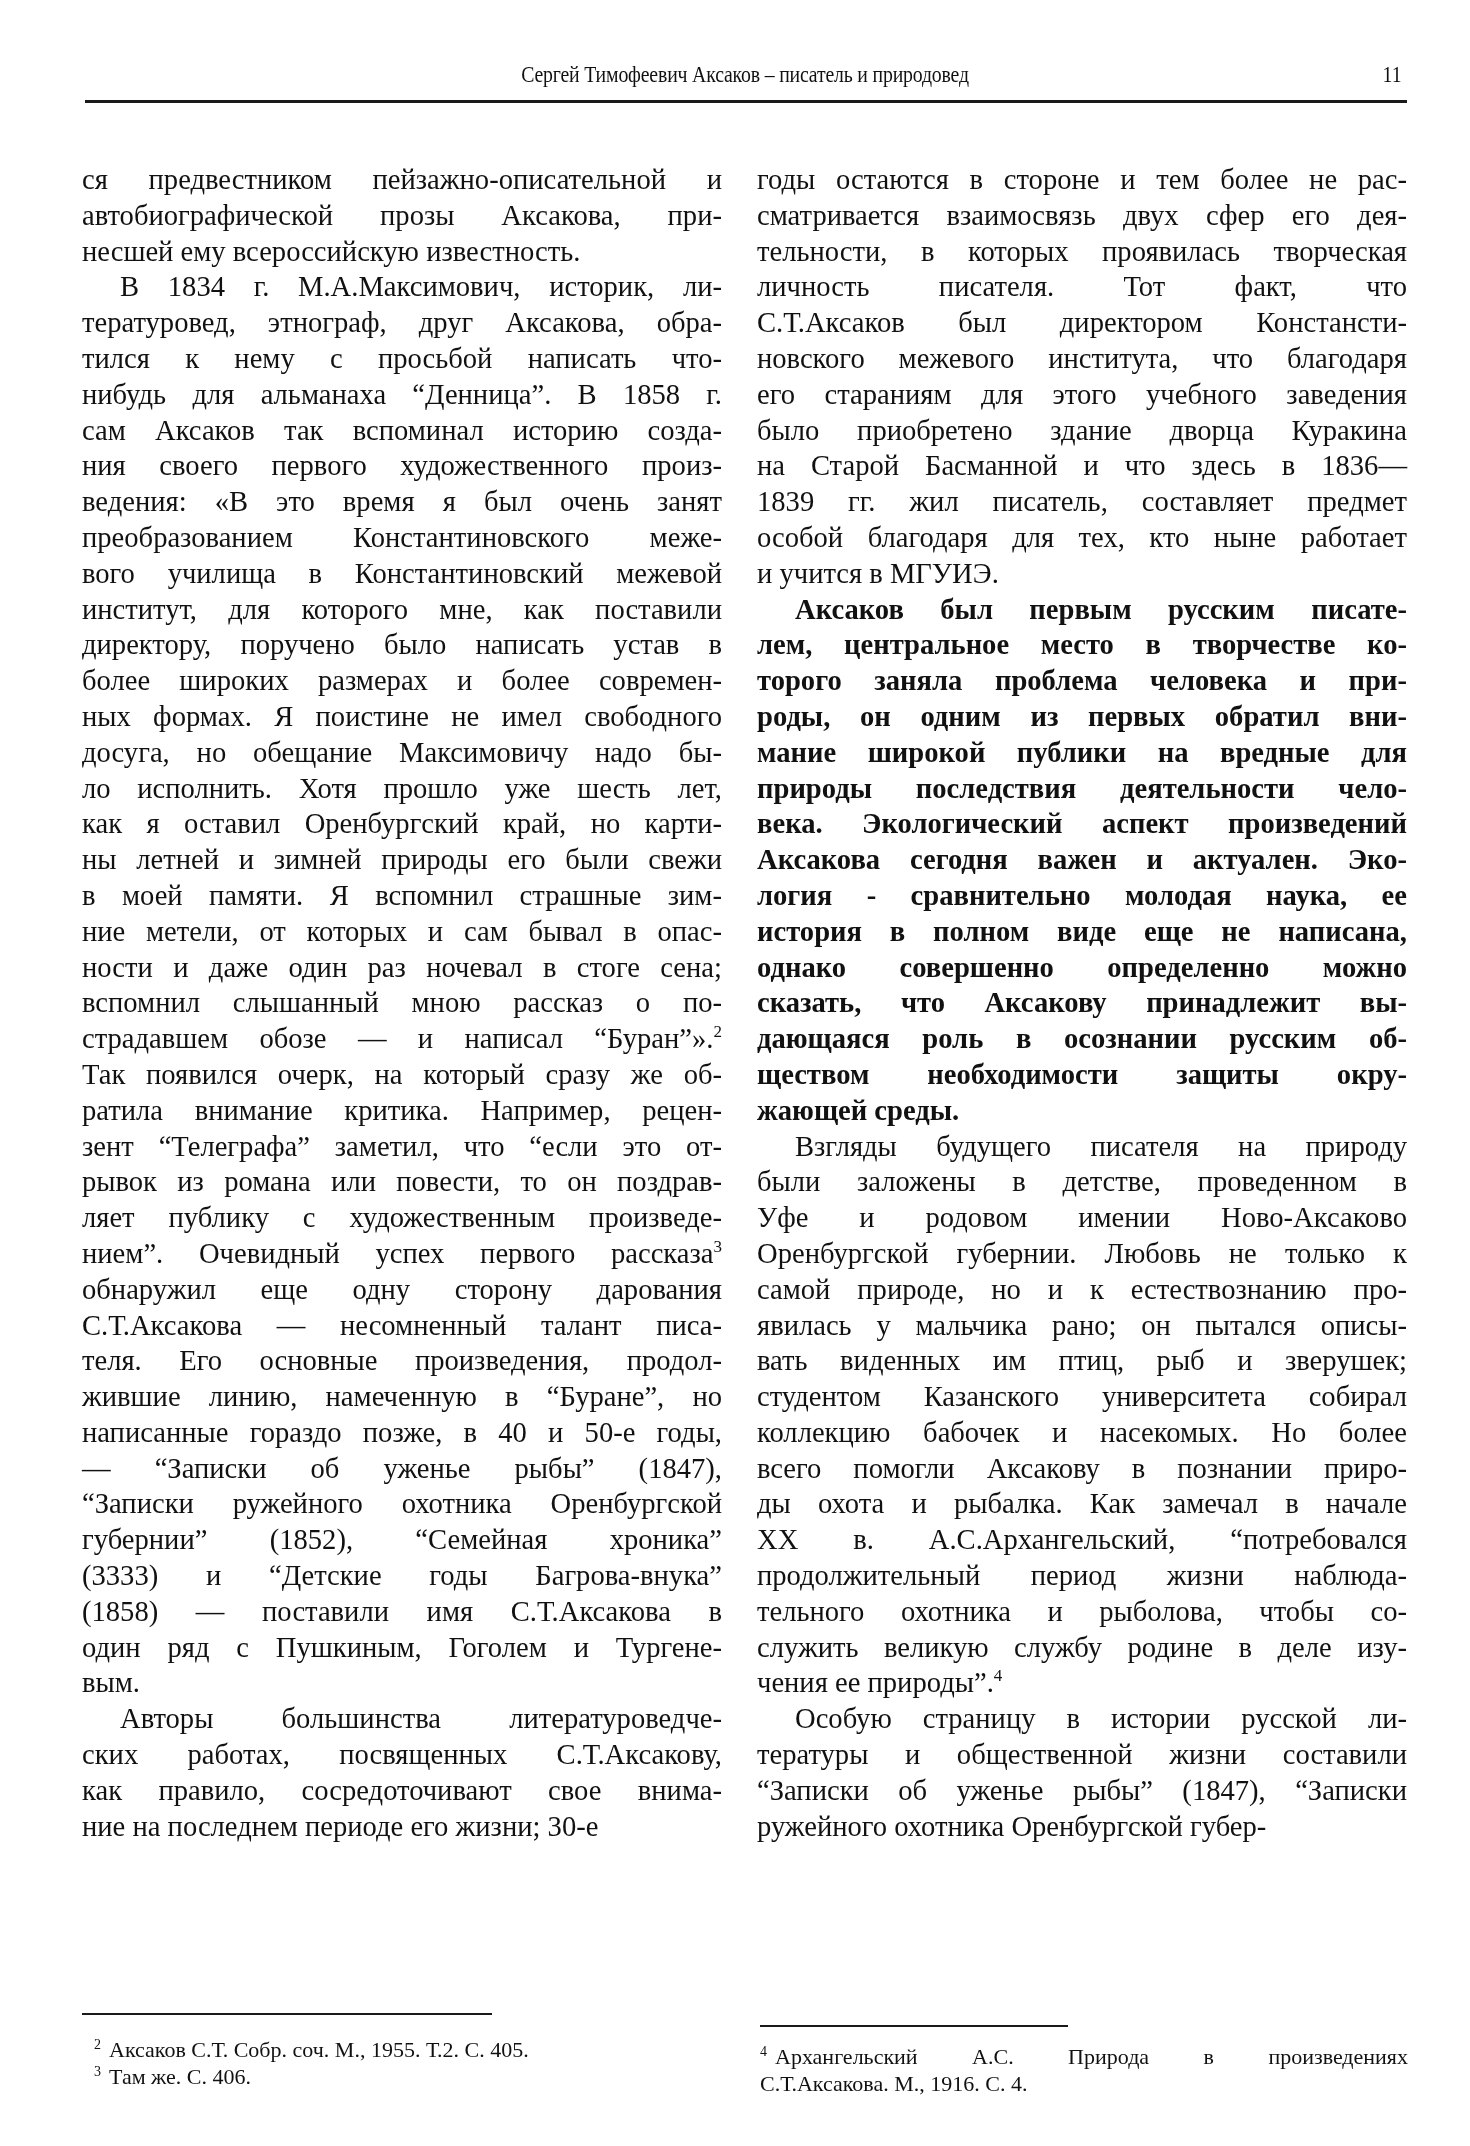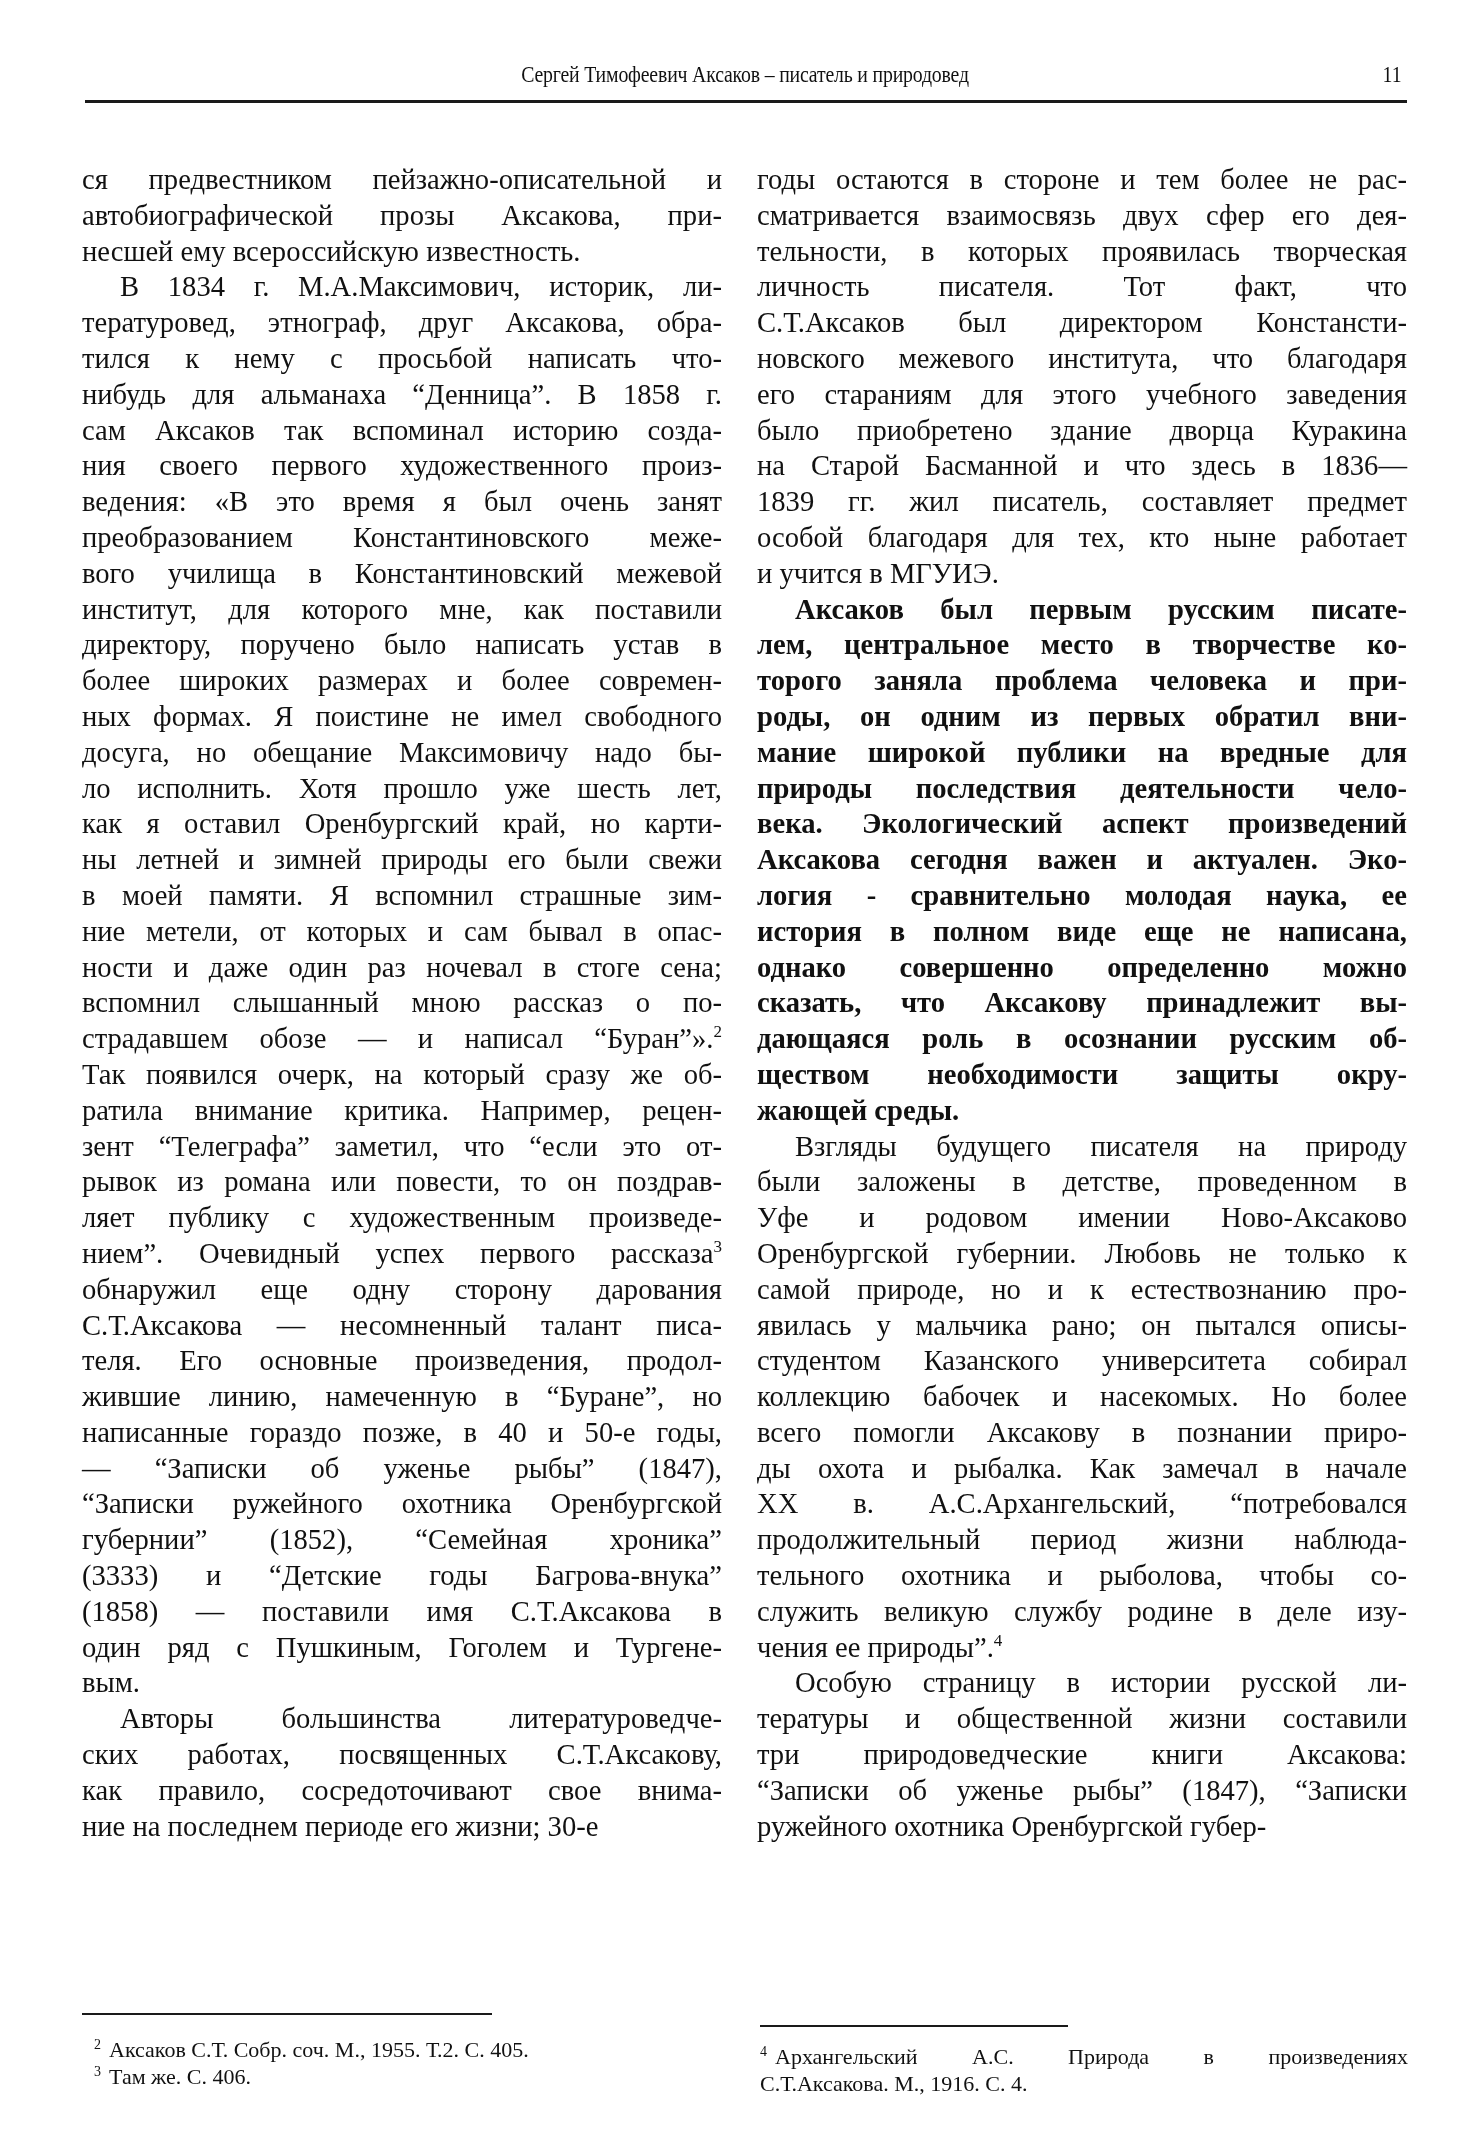--- a/index.html
+++ b/index.html
@@ -129,32 +129,32 @@
     <span class="line bold"><span>сказать, что Аксакову принадлежит вы-</span></span>
     <span class="line bold"><span>дающаяся роль в осознании русским об-</span></span>
     <span class="line bold"><span>ществом необходимости защиты окру-</span></span>
     <span class="line last bold"><span>жающей среды.</span></span>
     <span class="line indent"><span>Взгляды будущего писателя на природу</span></span>
     <span class="line"><span>были заложены в детстве, проведенном в</span></span>
     <span class="line"><span>Уфе и родовом имении Ново-Аксаково</span></span>
     <span class="line"><span>Оренбургской губернии. Любовь не только к</span></span>
     <span class="line"><span>самой природе, но и к естествознанию про-</span></span>
     <span class="line"><span>явилась у мальчика рано; он пытался описы-</span></span>
+    <span class="line"><span>вать виденных им птиц, рыб и зверушек;</span></span>
     <span class="line"><span>студентом Казанского университета собирал</span></span>
     <span class="line"><span>коллекцию бабочек и насекомых. Но более</span></span>
     <span class="line"><span>всего помогли Аксакову в познании приро-</span></span>
     <span class="line"><span>ды охота и рыбалка. Как замечал в начале</span></span>
     <span class="line"><span>XX в. А.С.Архангельский, “потребовался</span></span>
     <span class="line"><span>продолжительный период жизни наблюда-</span></span>
     <span class="line"><span>тельного охотника и рыболова, чтобы со-</span></span>
     <span class="line"><span>служить великую службу родине в деле изу-</span></span>
     <span class="line last"><span>чения ее природы”.</span><sup class="fn">4</sup></span>
     <span class="line indent"><span>Особую страницу в истории русской ли-</span></span>
     <span class="line"><span>тературы и общественной жизни составили</span></span>
-    <span class="line"><span>три природоведческие книги Аксакова:</span></span>
     <span class="line"><span>“Записки об уженье рыбы” (1847), “Записки</span></span>
     <span class="line last"><span>ружейного охотника Оренбургской губер-</span></span>
   </div>
 
 <div class="footnote-rule" style="left:82px; top:2013px; width:410px;"></div>
 <div class="footnotes" style="left:94px; top:2036px; width:640px;">
   <span class="fn-line"><sup class="fnmark">2</sup><span>Аксаков С.Т. Собр. соч. М., 1955. Т.2. С. 405.</span></span>
   <span class="fn-line"><sup class="fnmark">3</sup><span>Там же. С. 406.</span></span>
 </div>
 

